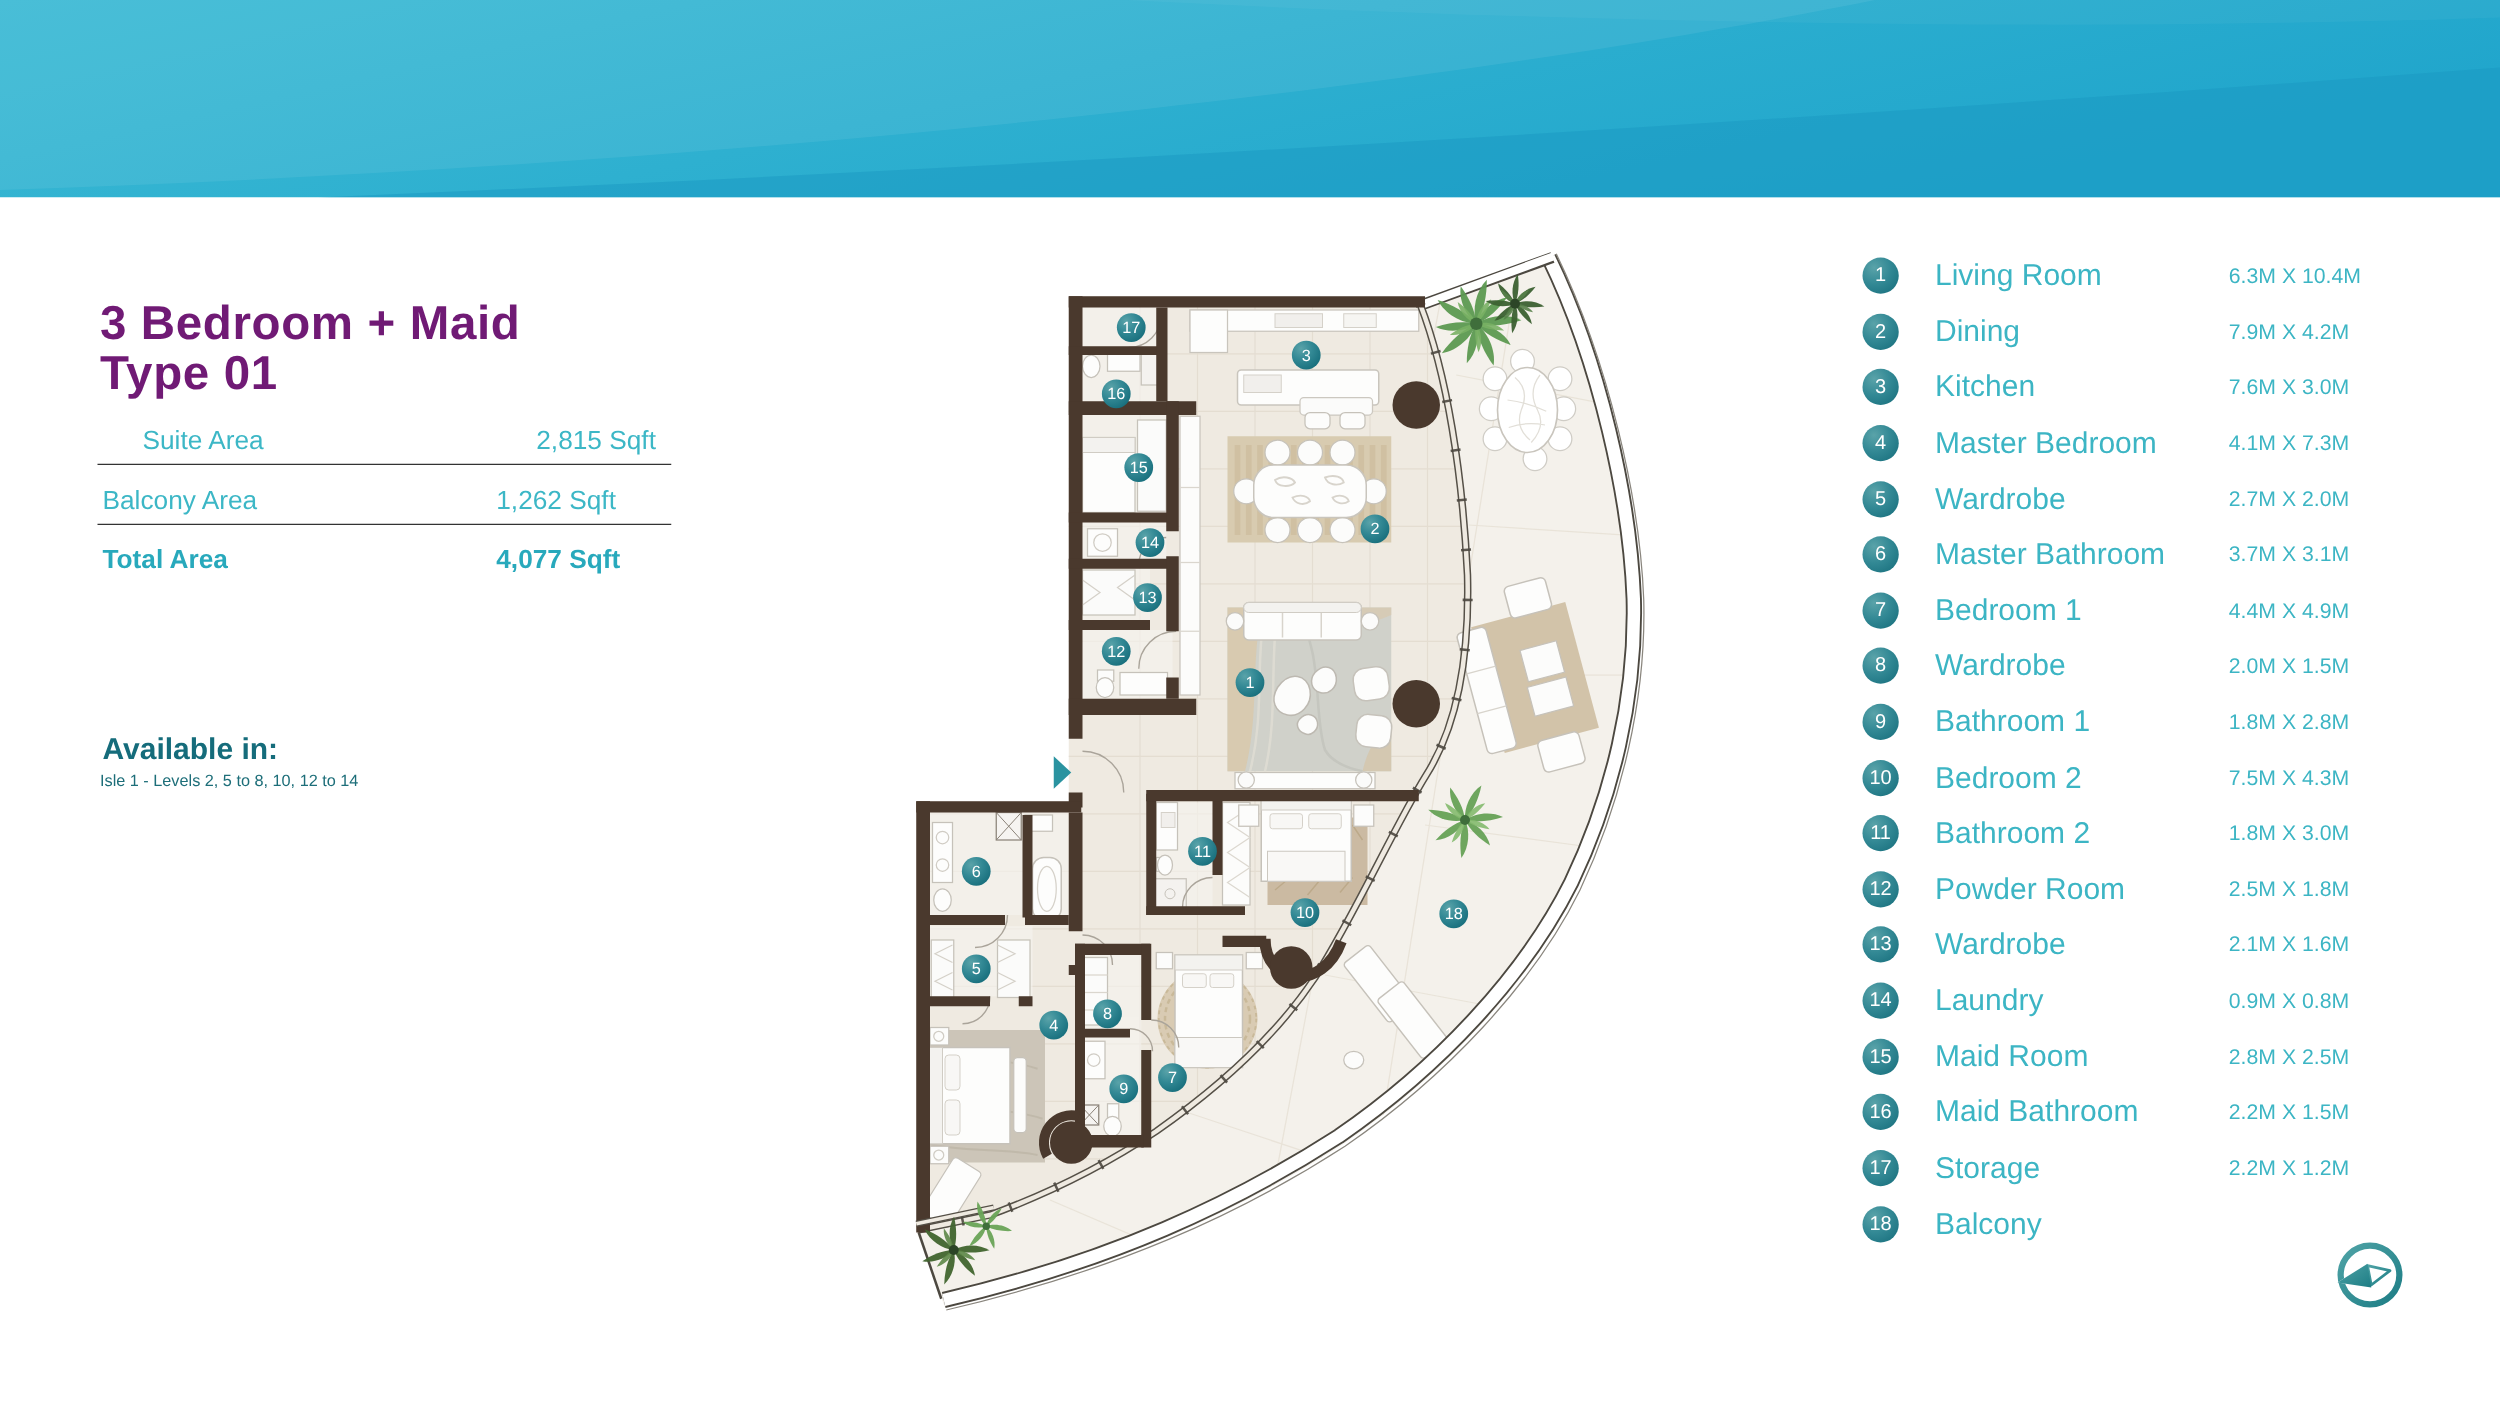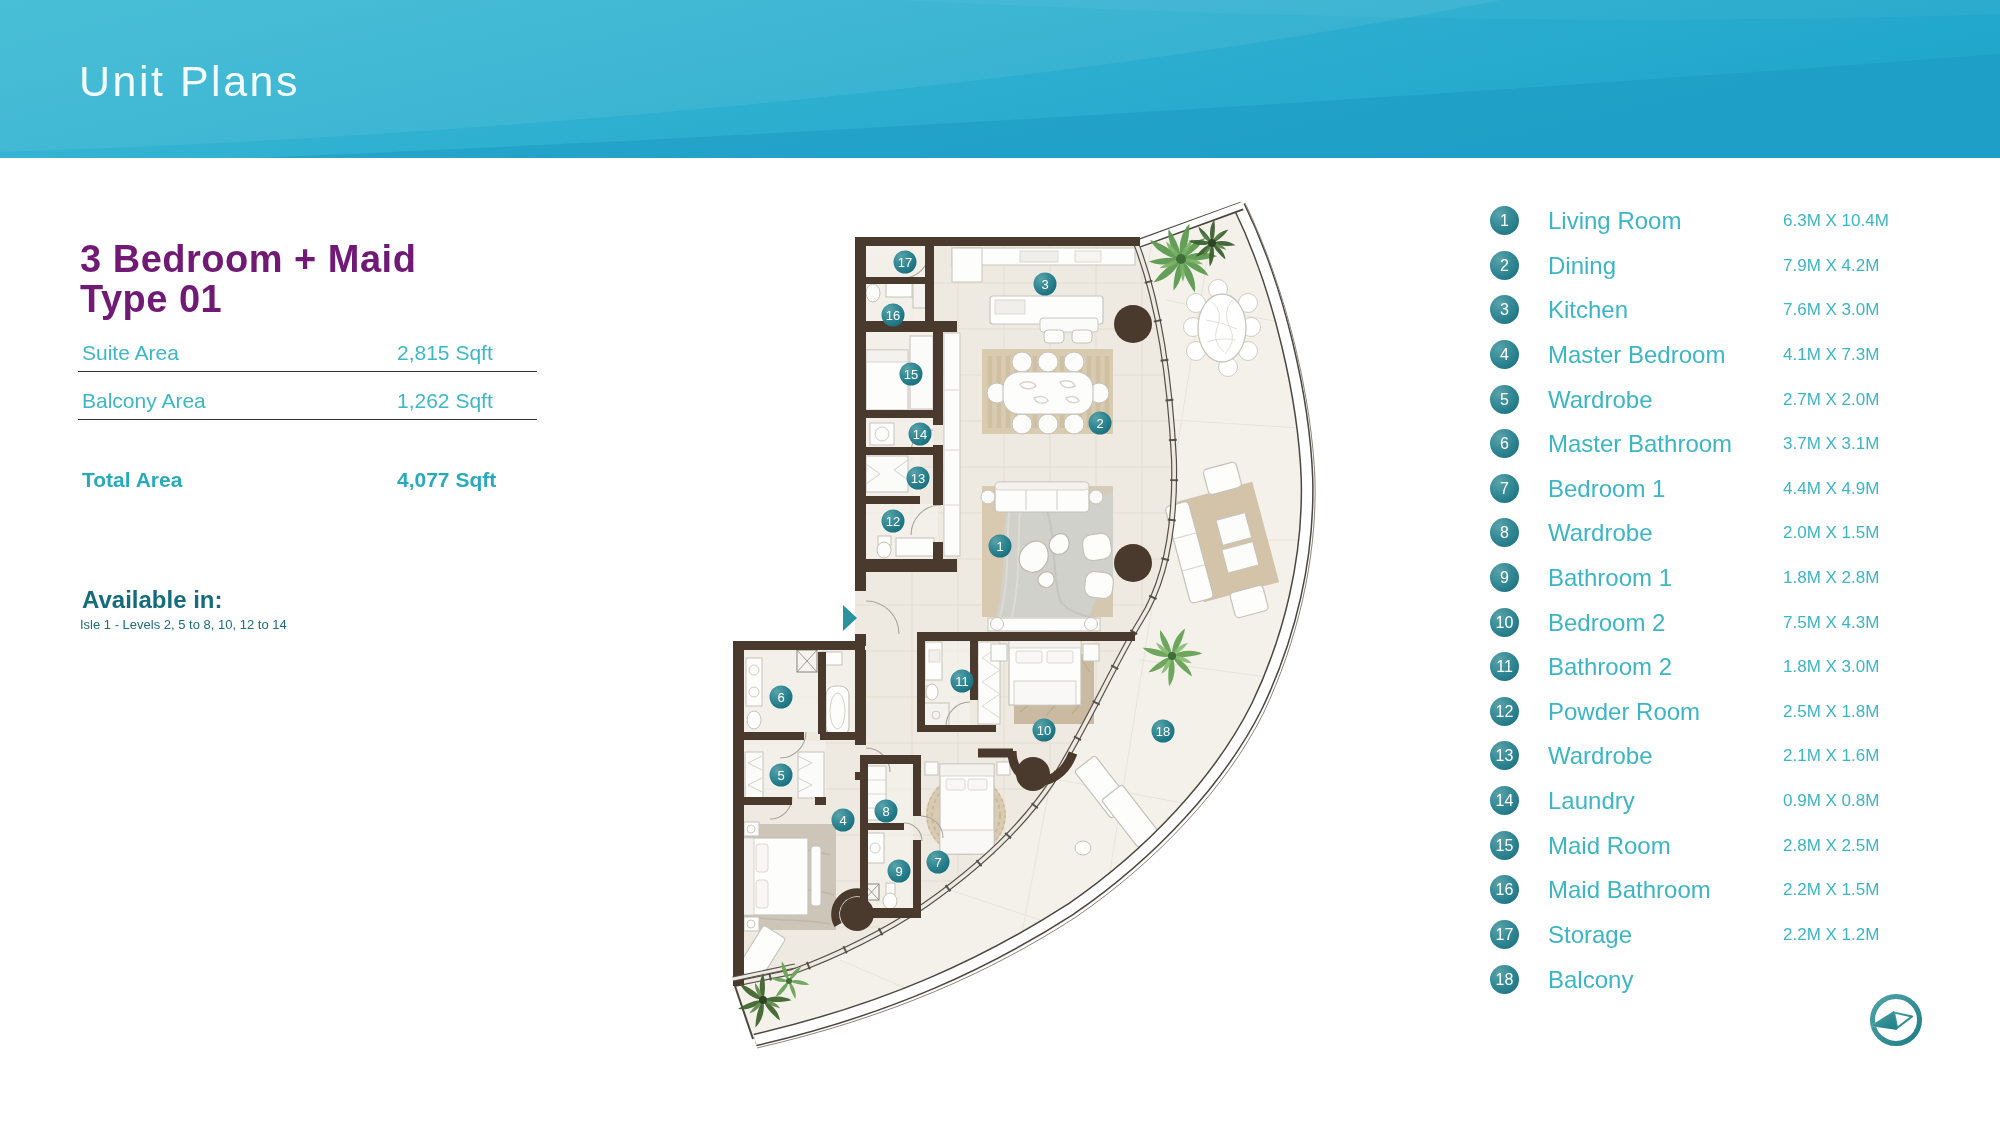--- a/index.html
+++ b/index.html
@@ -38,34 +38,33 @@
 
   <rect x="0" y="0" width="2000" height="158" fill="url(#hg)"></rect>
 
   <path d="M0,0 L1500,0 C1140,72 600,132 0,152 Z" fill="#ffffff" opacity="0.07"></path>
 
   <path d="M900,0 L2000,0 L2000,14 C1650,26 1250,18 900,0 Z" fill="#ffffff" opacity="0.04"></path>
 
   <path d="M255,158 C820,134 1420,98 2000,54 L2000,158 Z" fill="#1a97c1" opacity="0.5"></path>
 </svg>
 
-<div id="title">Unit Plans</div>
 </div>
 
 <div id="h1a">3 Bedroom + Maid<br>Type 01</div>
 
-<div class="trow" style="top:341px;">Suite Area<span class="val">2,815 Sqft</span></div>
+<div class="trow" style="top:341px;margin-left:32px;">Suite Area<span class="val">2,815 Sqft</span></div>
 
 <div class="tline" style="top:371px;"></div>
 
 <div class="trow" style="top:389px;">Balcony Area<span class="val">1,262 Sqft</span></div>
 
 <div class="tline" style="top:419px;"></div>
 
-<div class="trow" style="top:436px;font-weight:700;color:#28a9bc;margin-top:32px;">Total Area<span class="val">4,077 Sqft</span></div>
+<div class="trow" style="top:436px;font-weight:700;color:#28a9bc;">Total Area<span class="val">4,077 Sqft</span></div>
 
 <div id="avail1">Available in:</div>
 <div id="avail2">Isle 1 - Levels 2, 5 to 8, 10, 12 to 14</div>
 
 <div id="legend">
 
 <div class="lrow" style="top:206px;">
       <span class="lcirc">1</span>
       <span class="lname">Living Room</span>
       <span class="ldim">6.3M X 10.4M</span>

